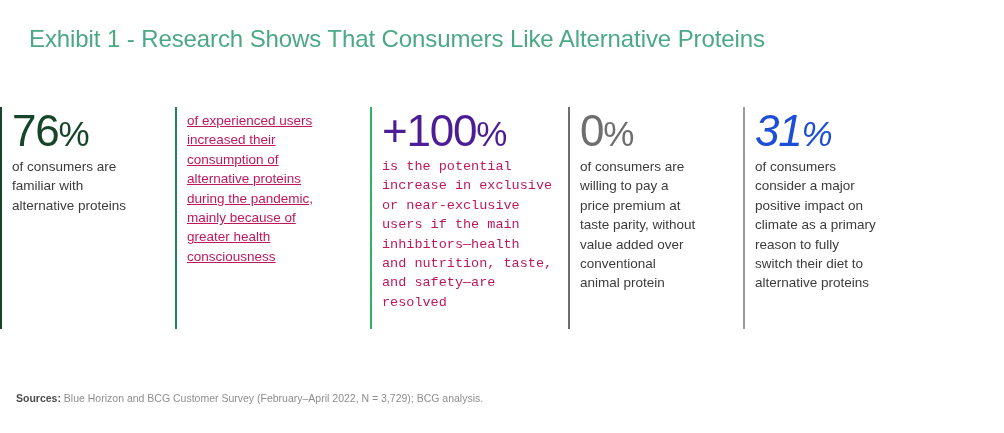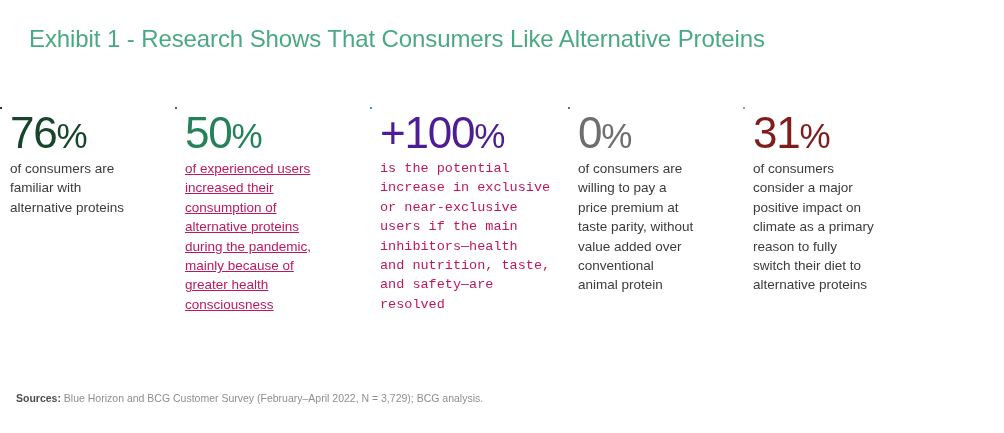--- a/index.html
+++ b/index.html
@@ -41,21 +41,20 @@
     top: 107px;
     width: 1004px;
     height: 222px;
     display: flex;
     align-items: stretch;
   }
 
   .stat-col {
     position: relative;
     display: flex;
-    flex-direction: column;
     align-items: stretch;
     box-sizing: border-box;
   }
 
   .stat-rule {
     width: 2px;
     flex: 0 0 2px;
     align-self: stretch;
   }
 
@@ -129,21 +128,20 @@
         <div class="stat-value" style="color: rgb(22, 69, 42);"><span>76</span><span class="pct">%</span></div>
         <div class="stat-desc" style="color: rgb(59, 59, 59);">of consumers are
 familiar with
 alternative proteins</div>
       </div>
     </div>
 
     <div class="stat-col col-1">
       <div class="stat-rule" style="background: rgb(36, 129, 90);"></div>
       <div class="stat-body">
-        <div class="stat-value" style="color: rgb(36, 129, 90);"><span>50</span><span class="pct">%</span></div>
         <div class="stat-desc" style="color: #be185d; text-decoration: underline;">of experienced users
 increased their
 consumption of
 alternative proteins
 during the pandemic,
 mainly because of
 greater health
 consciousness</div>
       </div>
     </div>
@@ -173,21 +171,21 @@
 taste parity, without
 value added over
 conventional
 animal protein</div>
       </div>
     </div>
 
     <div class="stat-col col-4">
       <div class="stat-rule" style="background: rgb(155, 155, 155);"></div>
       <div class="stat-body">
-        <div class="stat-value" style="color: #7f1d1d;"><span>31</span><span class="pct">%</span></div>
+        <div class="stat-value" style="color: #1d4ed8; font-style: italic;"><span>31</span><span class="pct">%</span></div>
         <div class="stat-desc" style="color: rgb(59, 59, 59);">of consumers
 consider a major
 positive impact on
 climate as a primary
 reason to fully
 switch  their diet to
 alternative proteins</div>
       </div>
     </div>
 

